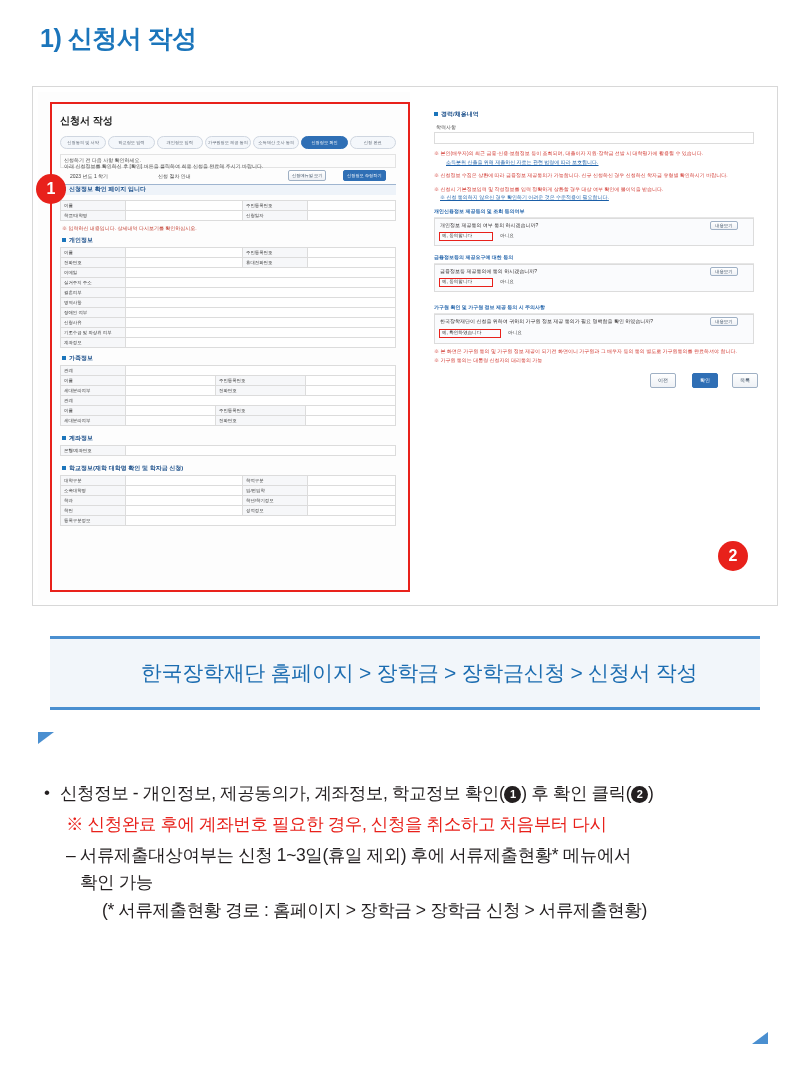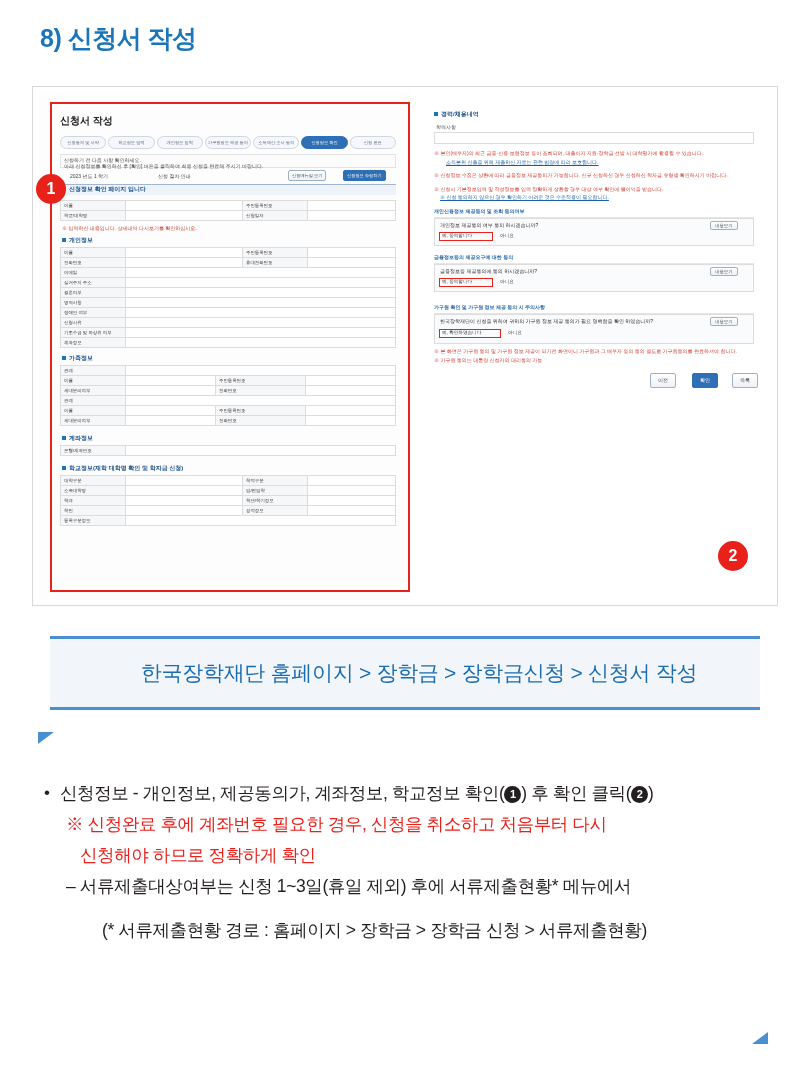--- a/index.html
+++ b/index.html
@@ -314,21 +314,21 @@
     margin-top: 4px;
   }
   .indent1 { padding-left: 22px; }
   .indent2 { padding-left: 36px; }
   .indent3 { padding-left: 58px; }
   .sub-dash { margin-top: 4px; }
 </style>
 </head>
 <body>
 
-<div class="page-title">8) 신청서 작성</div>
+<div class="page-title">1) 신청서 작성</div>
 
 <div class="shot-wrap">
 
   <div class="shot-frame"></div>
 
   <div class="shot-left">
 
     <div class="mini-title">신청서 작성</div>
 
     <div class="step-bar">
@@ -571,17 +571,17 @@
 <div class="body-text">
 
   <div class="bullet-row">
     <div class="dot">•</div>
     <div>
       <span>신청정보 - 개인정보, 제공동의가, 계좌정보, 학교정보 확인(</span><span class="inline-badge">1</span><span>) 후 확인 클릭(</span><span class="inline-badge">2</span><span>)</span>
     </div>
   </div>
 
   <div class="red-note indent1">※ 신청완료 후에 계좌번호 필요한 경우, 신청을 취소하고 처음부터 다시</div>
-  <div class="red-note indent2">신청해야 하므로 정확하게 확인</div>
 
   <div class="sub-dash indent1">– 서류제출대상여부는 신청 1~3일(휴일 제외) 후에 서류제출현황* 메뉴에서</div>
-  <div class="indent3" style="margin-top:16px">(* 서류제출현황 경로 : 홈페이지 &gt; 장학금 &gt; 장학금 신청 &gt; 서류제출현황)</div>
+  <div class="indent2">확인 가능</div>
+  <div class="indent3" style="margin-top:0">(* 서류제출현황 경로 : 홈페이지 &gt; 장학금 &gt; 장학금 신청 &gt; 서류제출현황)</div>
 </div>
 
 </body></html>

